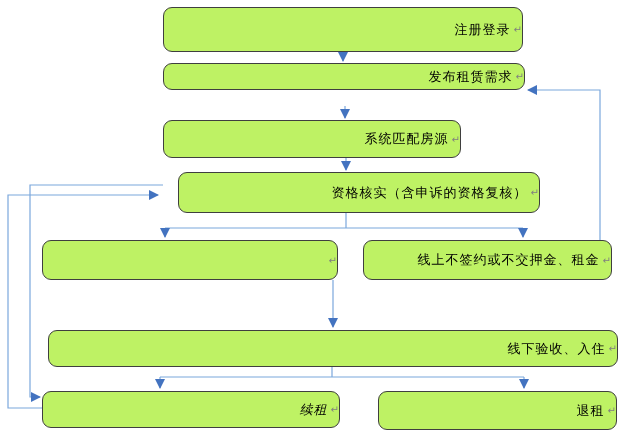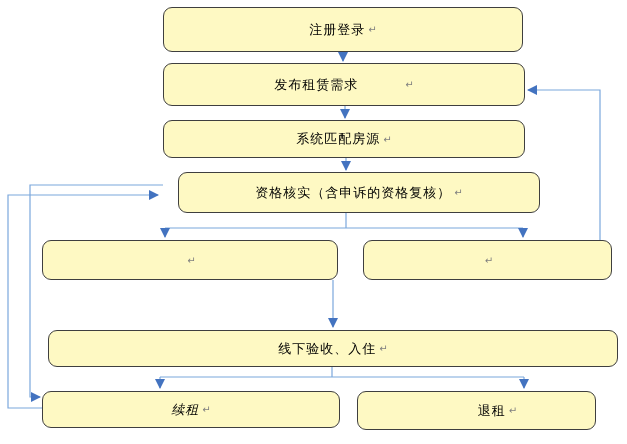--- a/index.html
+++ b/index.html
@@ -3,38 +3,38 @@
 <meta charset="utf-8">
 <style>
   html,body{margin:0;padding:0;background:#ffffff;}
   .canvas{
     position:relative;width:627px;height:444px;background:#ffffff;overflow:hidden;
     font-family:"Liberation Serif","DejaVu Serif",serif;
   }
   .wires{position:absolute;left:0;top:0;width:627px;height:444px;}
   .node{
     position:absolute;box-sizing:border-box;
-    border:1.4px solid #3f3f3f;border-radius:9px;background:#fef9c3;
-    display:flex;align-items:center;justify-content:center;
+    border:1.4px solid #3f3f3f;border-radius:9px;background:#bef264;
+    display:flex;align-items:center;justify-content:flex-end;
     font-size:13px;color:#000;letter-spacing:1px;white-space:nowrap;
   }
   .pmark{
     font-size:10px;color:#7f7f7f;margin-left:3px;letter-spacing:0;
     font-family:"DejaVu Sans",sans-serif;
   }
   
   .n1{left:163px;top:7px;  width:360px;height:45px;}
-  .n2{left:163px;top:63px; width:362px;height:43px;gap:44px;}
-  .n3{left:163px;top:120px;width:362px;height:38px;}
+  .n2{left:163px;top:63px; width:362px;height:27px;}
+  .n3{left:163px;top:120px;width:298px;height:38px;}
   .n4{left:163px;top:172px;width:362px;height:41px;margin-left:15px;}
   .n5{left:42px; top:240px;width:296px;height:40px;}
   .n6{left:363px;top:240px;width:249px;height:40px;}
   .n7{left:48px; top:330px;width:570px;height:37px;}
   .n8{left:42px; top:391px;width:298px;height:37px;font-style:italic;}
-  .n9{left:357px;top:391px;width:239px;height:39px;padding-left:42px;}
+  .n9{left:378px;top:391px;width:239px;height:39px;padding-left:42px;}
 </style>
 </head>
 <body>
 
 <div class="canvas">
 
   <svg class="wires" width="627" height="444" viewBox="0 0 627 444" fill="none" xmlns="http://www.w3.org/2000/svg">
     <defs>
       <marker id="ah" viewBox="0 0 10 10" refX="9" refY="5" markerWidth="8.5" markerHeight="8.5" orient="auto-start-reverse">
         <path d="M0,0 L10,5 L0,10 z" fill="#4373c0"></path>
@@ -84,20 +84,21 @@
   <div class="node n4">
     <span>资格核实（含申诉的资格复核）</span>
     <span class="pmark">↵</span>
   </div>
 
   <div class="node n5">
     <span class="pmark">↵</span>
   </div>
 
   <div class="node n6">
+    <span>线上不签约或不交押金、租金</span>
     <span class="pmark">↵</span>
   </div>
 
   <div class="node n7">
     <span>线下验收、入住</span>
     <span class="pmark">↵</span>
   </div>
 
   <div class="node n8">
     <span>续租</span>

